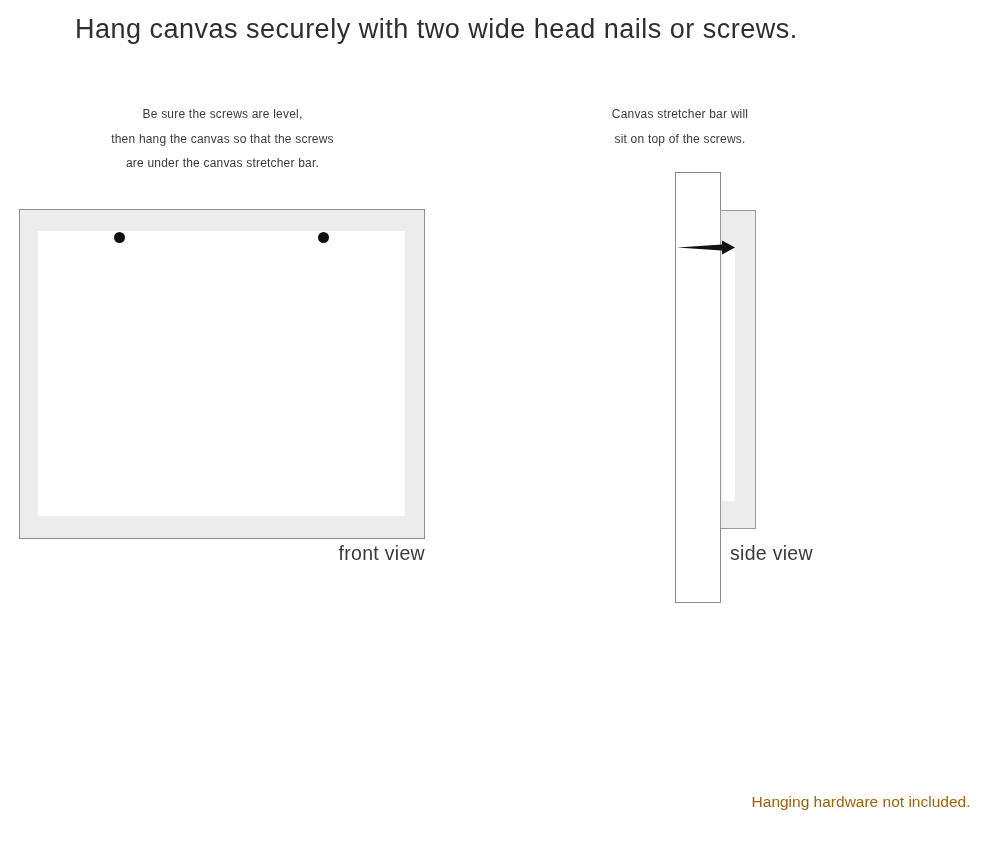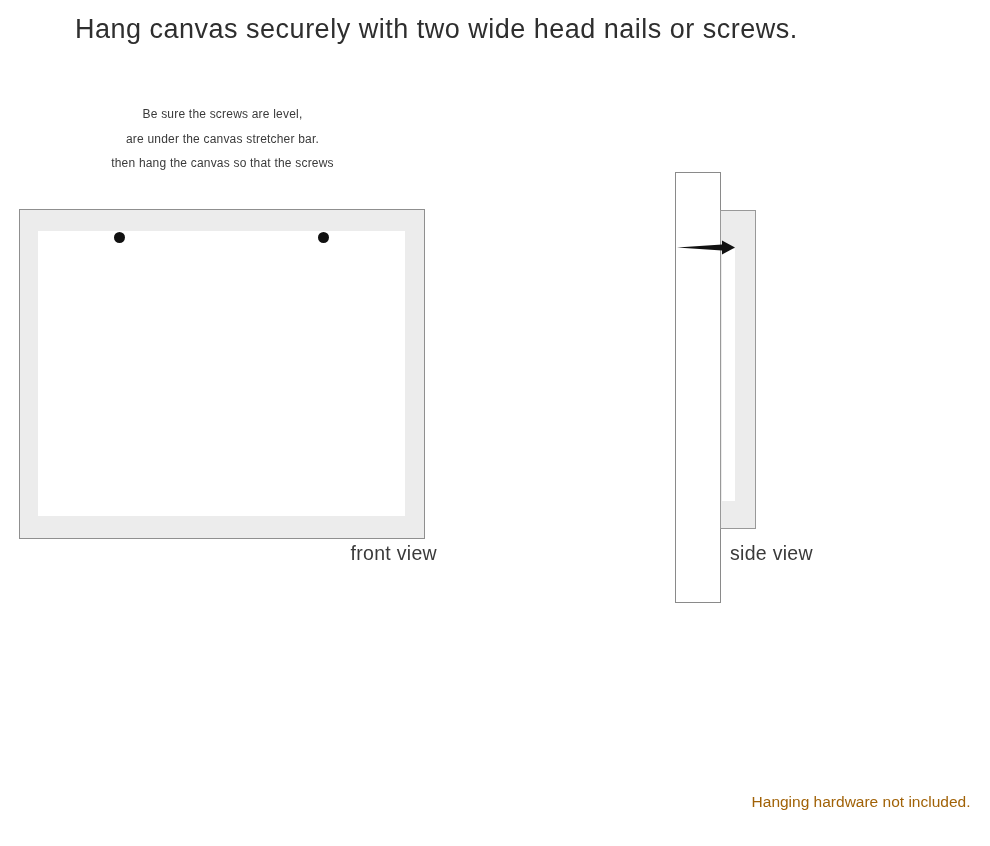--- a/index.html
+++ b/index.html
@@ -61,21 +61,21 @@
   .screw-right { left: 318px; }
 
   .caption {
     position: absolute;
     font-size: 19.5px;
     letter-spacing: 0.3px;
     color: #3a3a3a;
     white-space: nowrap;
     text-align: right;
   }
-  .caption-front { left: 312px; top: 542px; width: 125px; }
+  .caption-front { left: 300px; top: 542px; width: 125px; }
   .caption-side  { left: 730px; top: 542px; }
 
   
   .wall-bar {
     position: absolute;
     left: 675px; top: 172px;
     width: 46px; height: 431px;
     background: #ffffff;
     border: 1px solid #8a8a8a;
   }
@@ -113,25 +113,27 @@
 </style>
 </head>
 <body>
 
 <div id="page">
 
   <div class="title">Hang canvas securely with two wide head nails or screws.</div>
 
   <div class="instruction instruction-left">
     <div>Be sure the screws are level,</div>
+    <div>then hang the canvas so that the screws</div>
     <div>are under the canvas stretcher bar.</div>
-    <div>then hang the canvas so that the screws</div>
   </div>
 
   <div class="instruction instruction-right">
+    <div>Canvas stretcher bar will</div>
+    <div>sit on top of the screws.</div>
   </div>
 
   <div class="frame-outer">
     <div class="frame-inner"></div>
   </div>
   <div class="screw-dot screw-left"></div>
   <div class="screw-dot screw-right"></div>
   <div class="caption caption-front">front view</div>
 
   <div class="wall-bar"></div>

